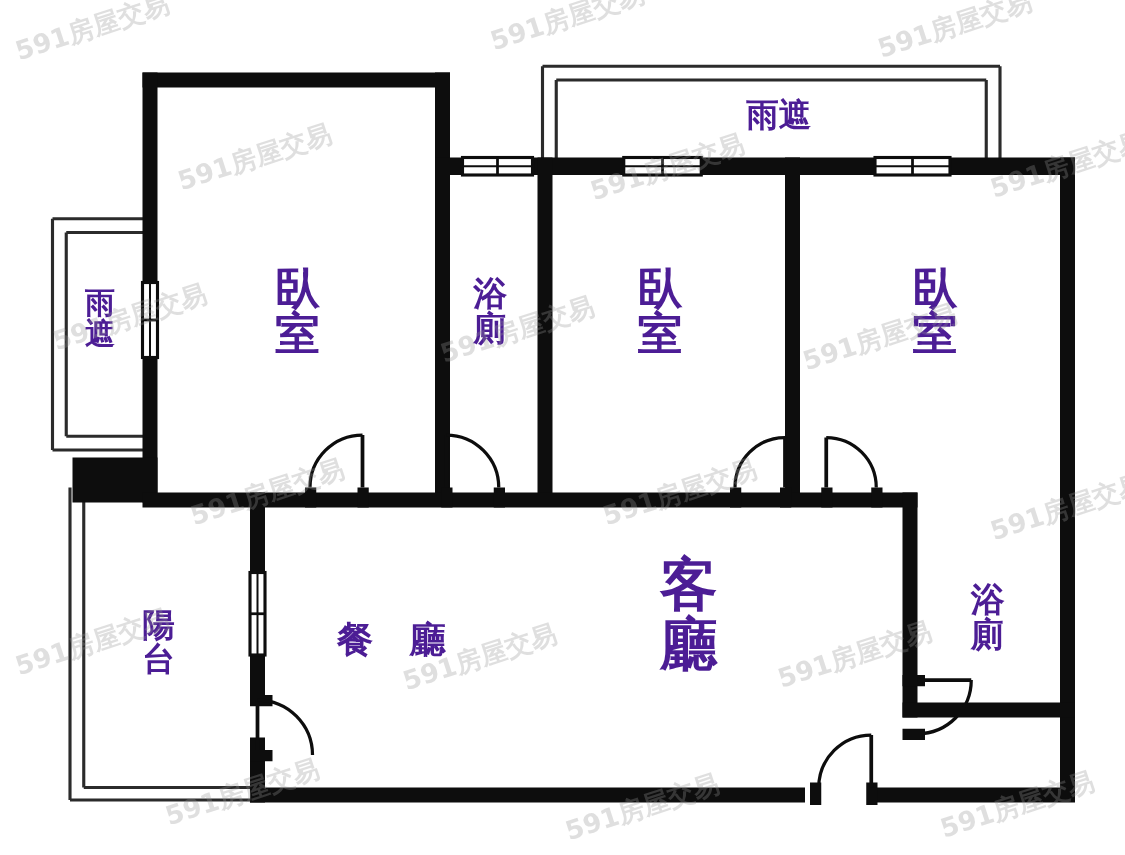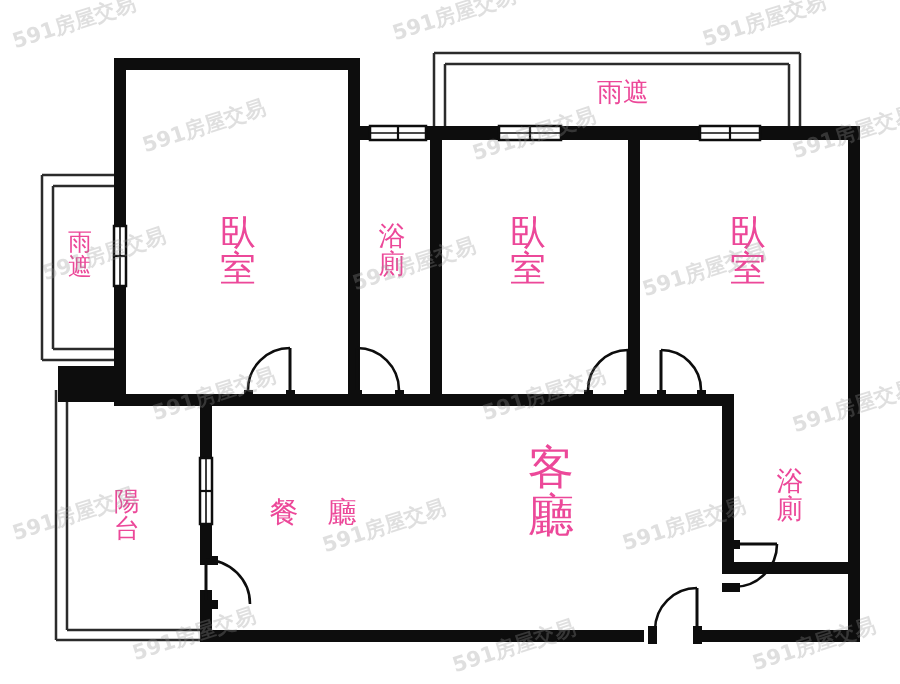--- a/index.html
+++ b/index.html
@@ -19,23 +19,23 @@
   }
   #plan-svg {
     position: absolute;
     left: 0;
     top: 0;
     width: 900px;
     height: 684px;
   }
   .room-label {
     position: absolute;
-    color: #ec4899;
+    color: #4c1d95;
     font-family: "DejaVu Sans", "Liberation Sans", sans-serif;
-    font-weight: 400;
+    font-weight: 700;
     line-height: 1.04;
     text-align: center;
     letter-spacing: 0px;
     white-space: pre-line;
     user-select: none;
   }
   .wm {
     position: absolute;
     color: rgba(150,150,150,0.30);
     font-size: 21px;

